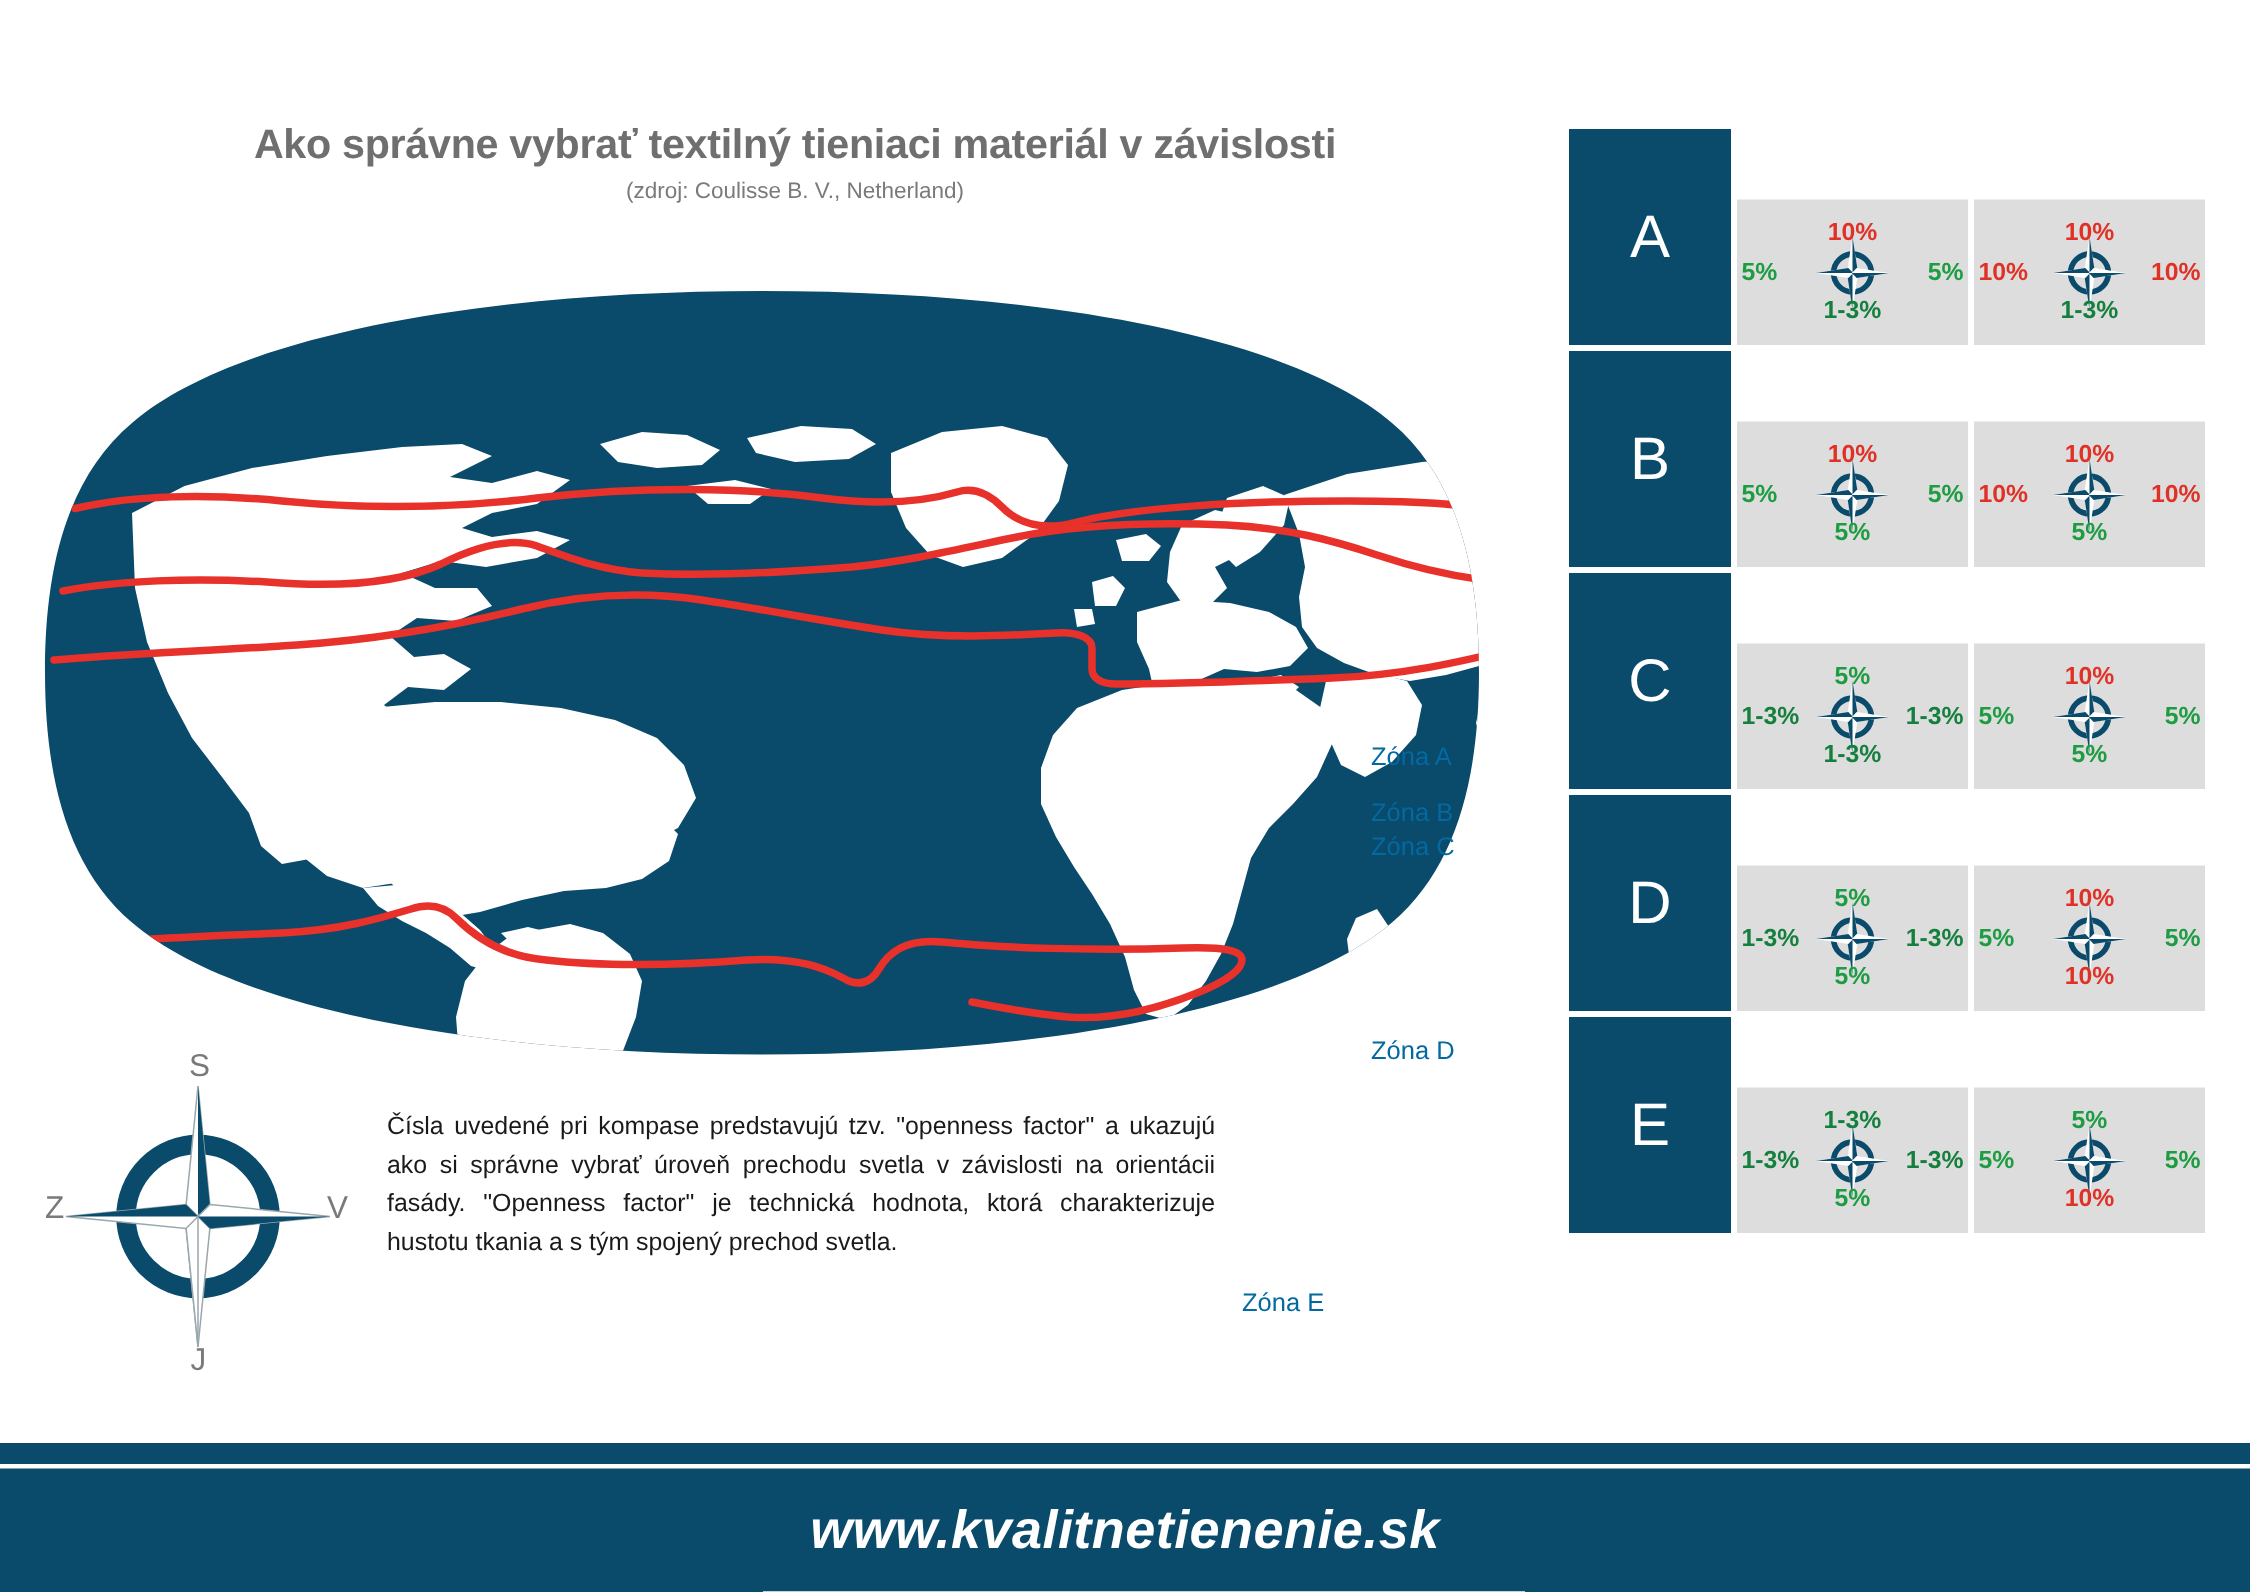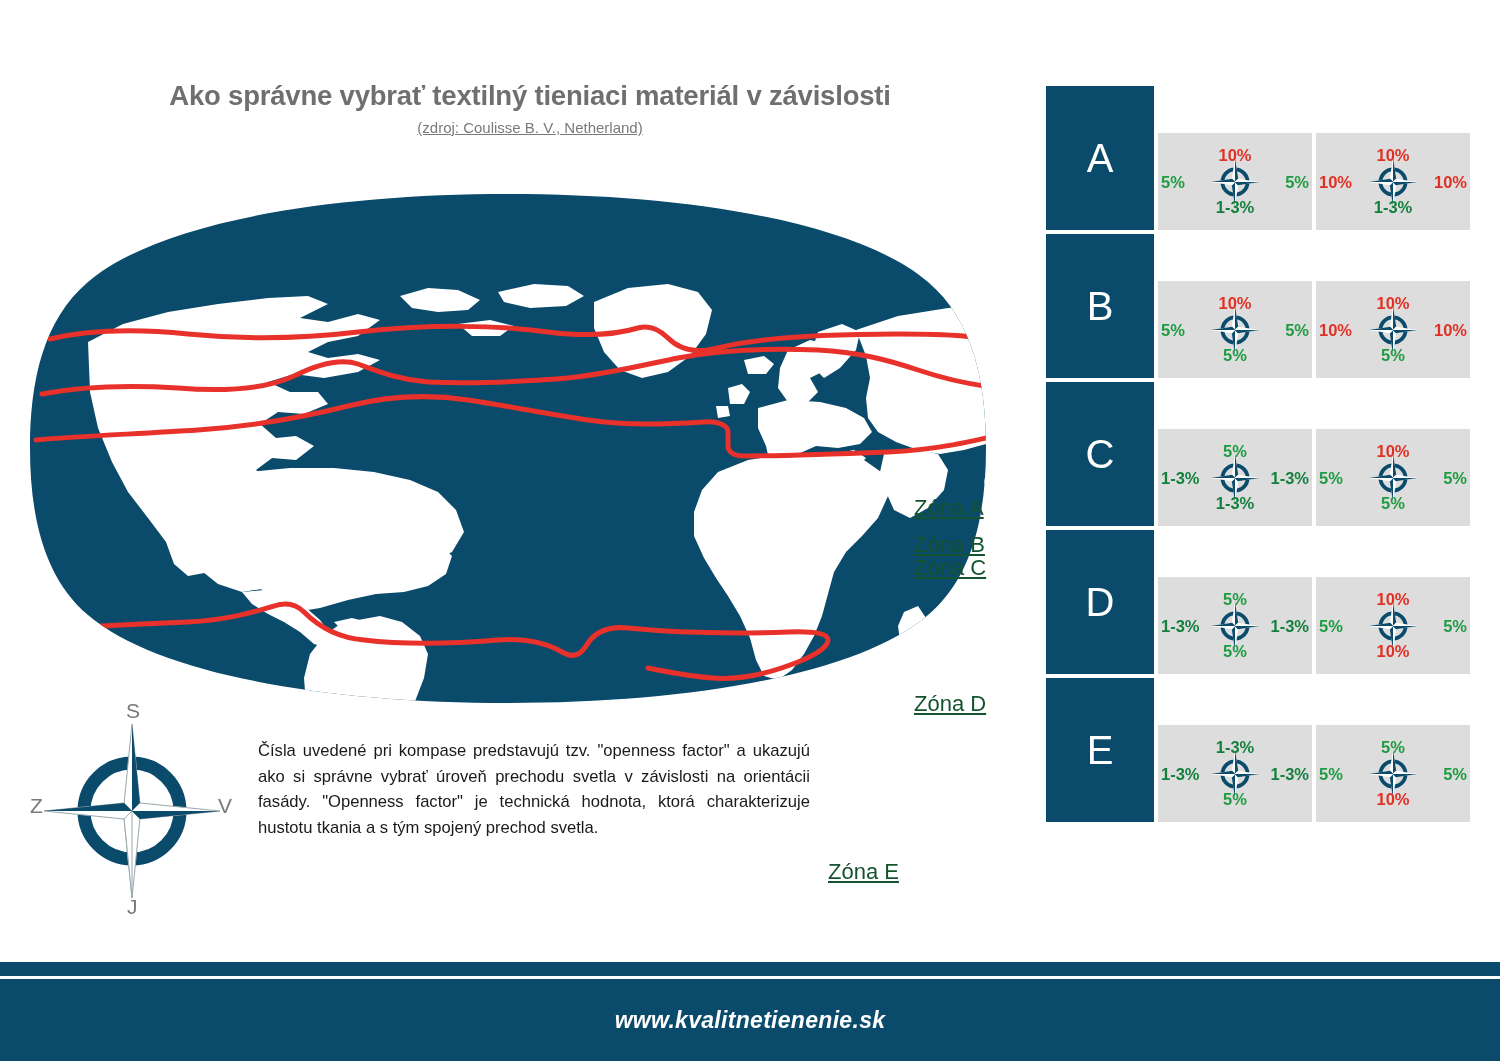--- a/index.html
+++ b/index.html
@@ -3,26 +3,26 @@
 <meta charset="utf-8">
 <style>
   html,body{margin:0;padding:0;background:#fff;}
   body{width:1500px;height:1061px;position:relative;overflow:hidden;
        font-family:"Liberation Sans","DejaVu Sans",sans-serif;}
 
   
   #title-block{position:absolute;left:85px;top:78px;width:890px;text-align:center;}
   #main-title{font-size:27.5px;font-weight:bold;color:#6f6f6f;line-height:1.30;letter-spacing:-0.2px;}
   #main-title .l2{display:block;}
-  #subtitle{font-size:15px;color:#7a7a7a;margin-top:5px;text-decoration:underline;}
+  #subtitle{font-size:15px;color:#7a7a7a;margin-top:5px;}
 
   
   #map-wrap{position:absolute;left:28px;top:192px;width:960px;height:513px;}
   #map-svg{display:block;width:960px;height:513px;}
-  .zone-label{position:absolute;color:#14532d;font-size:22px;white-space:nowrap;text-decoration:underline;}
+  .zone-label{position:absolute;color:#0369a1;font-size:17px;white-space:nowrap;}
   #zone-label-a{left:886px;top:303px;}
   #zone-label-b{left:886px;top:340px;}
   #zone-label-c{left:886px;top:363px;}
   #zone-label-d{left:886px;top:499px;}
   #zone-label-e{left:800px;top:667px;}
 
   
   #compass-big{position:absolute;left:22px;top:700px;width:220px;height:222px;}
   #compass-big svg{display:block;}
   .cdir{position:absolute;color:#7a7a7a;font-size:21px;line-height:1;}
@@ -60,21 +60,21 @@
   .pv.e{right:3px;top:50%;transform:translateY(-50%);}
   .v-red{color:#e03127;}
   .v-green{color:#1d9c41;}
   .v-orange{color:#15803d;}
 
   
   #footer-thin{position:absolute;left:0;top:962px;width:1500px;height:14px;background:#0a4a6b;}
   #footer-main{position:absolute;left:0;top:979px;width:1500px;height:82px;background:#0a4a6b;}
   #footer-url{position:absolute;left:0;top:0;width:1500px;height:82px;
               display:flex;align-items:center;justify-content:center;
-              color:#ffffff;font-size:23px;font-weight:bold;font-style:italic;letter-spacing:0.3px;}
+              color:#ffffff;font-size:36px;font-weight:bold;font-style:italic;letter-spacing:0.3px;}
 </style>
 </head>
 <body>
 
 <div id="title-block">
   <div id="main-title">
     <span>Ako správne vybrať textilný tieniaci materiál v závislosti</span>
   </div>
   <div id="subtitle">(zdroj: Coulisse B. V., Netherland)</div>
 </div>

